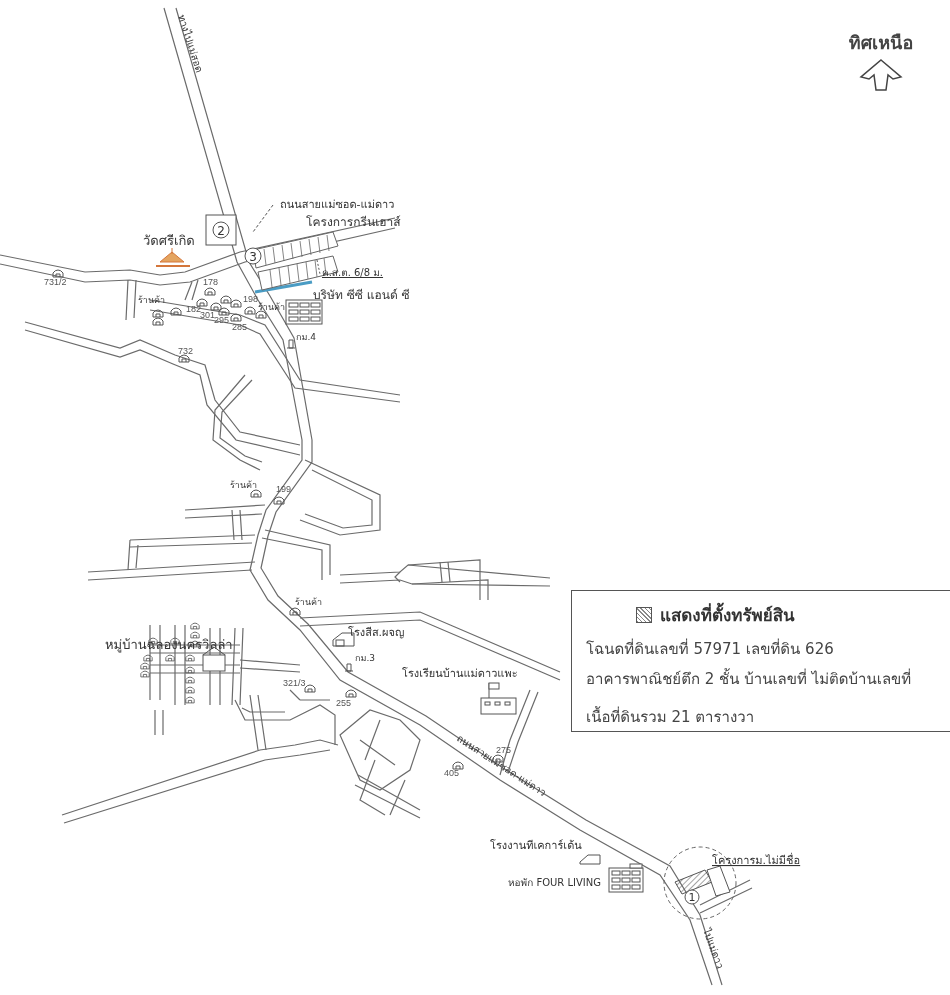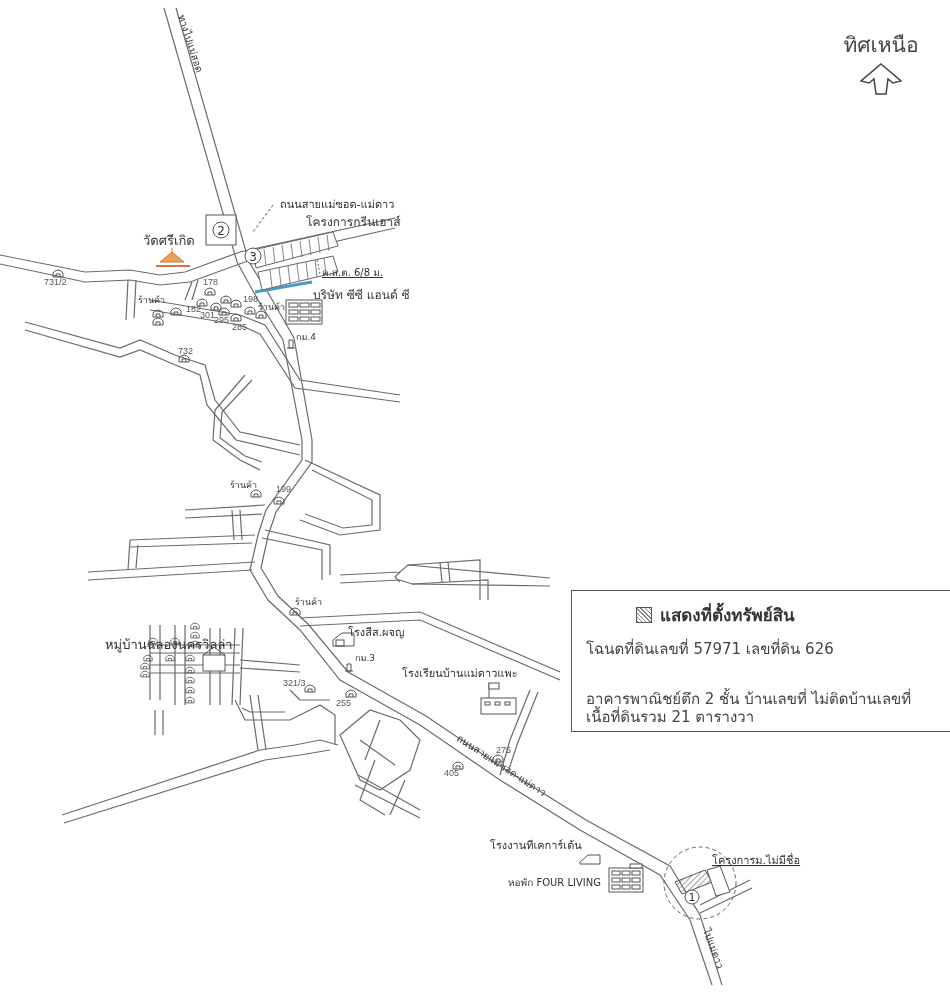--- a/index.html
+++ b/index.html
@@ -10,21 +10,21 @@
   .num { font-family:"Liberation Sans", sans-serif; font-size:9px; fill:#555; }
   .legend-box {
     position:absolute; left:571px; top:590px; width:412px; height:142px;
     border:1.5px solid #555; background:#fff; box-sizing:border-box;
     font-family:"DejaVu Sans", sans-serif; color:#444;
   }
   .legend-title { position:absolute; left:64px; top:10px; font-size:17px; font-weight:bold; color:#333; display:flex; align-items:center; gap:8px; }
   .hatch { width:14px; height:14px; border:1px solid #555; background:repeating-linear-gradient(45deg,#888 0 1px,#fff 1px 3px); }
   .legend-line { position:absolute; left:14px; font-size:15px; color:#444; white-space:nowrap;text-align:right; }
   .north { position:absolute; left:836px; top:28px; width:90px; text-align:center; }
-  .north-label { font-size:21px; font-weight:normal; color:#444; }
+  .north-label { font-size:18px; font-weight:bold; color:#444; }
 </style>
 </head>
 <body>
 
 <svg id="map" viewBox="0 0 950 995" xmlns="http://www.w3.org/2000/svg">
   <defs>
     <pattern id="hatchP" patternUnits="userSpaceOnUse" width="4" height="4" patternTransform="rotate(45)">
       <line x1="0" y1="0" x2="0" y2="4" stroke="#666" stroke-width="1.2"></line>
     </pattern>
     <symbol id="house" viewBox="0 0 12 9">
@@ -286,15 +286,15 @@
     <path d="M25,3 L45,20 L37,22 L32,18 L30,33 L20,33 L18,18 L13,22 L5,20 Z" fill="#fff" stroke="#444" stroke-width="1.5"></path>
   </svg>
 </div>
 
 <div class="legend-box">
   <div class="legend-title">
     <span class="hatch"></span>
     <span>แสดงที่ตั้งทรัพย์สิน</span>
   </div>
   <div class="legend-line" style="top:46px">โฉนดที่ดินเลขที่  57971  เลขที่ดิน  626</div>
-  <div class="legend-line" style="top:96px">อาคารพาณิชย์ตึก 2 ชั้น  บ้านเลขที่ ไม่ติดบ้านเลขที่</div>
+  <div class="legend-line" style="top:76px">อาคารพาณิชย์ตึก 2 ชั้น  บ้านเลขที่ ไม่ติดบ้านเลขที่</div>
   <div class="legend-line" style="top:114px">เนื้อที่ดินรวม  21  ตารางวา</div>
 </div>
 
 </body></html>

